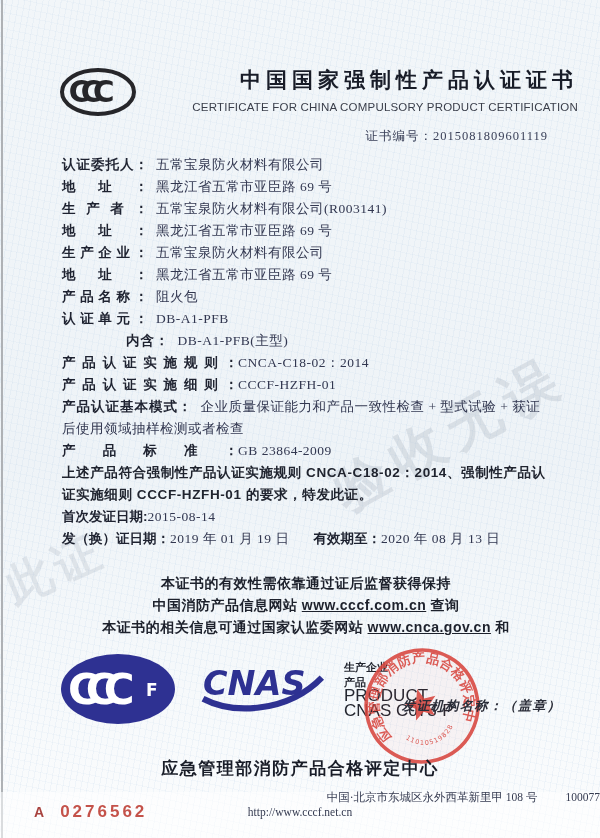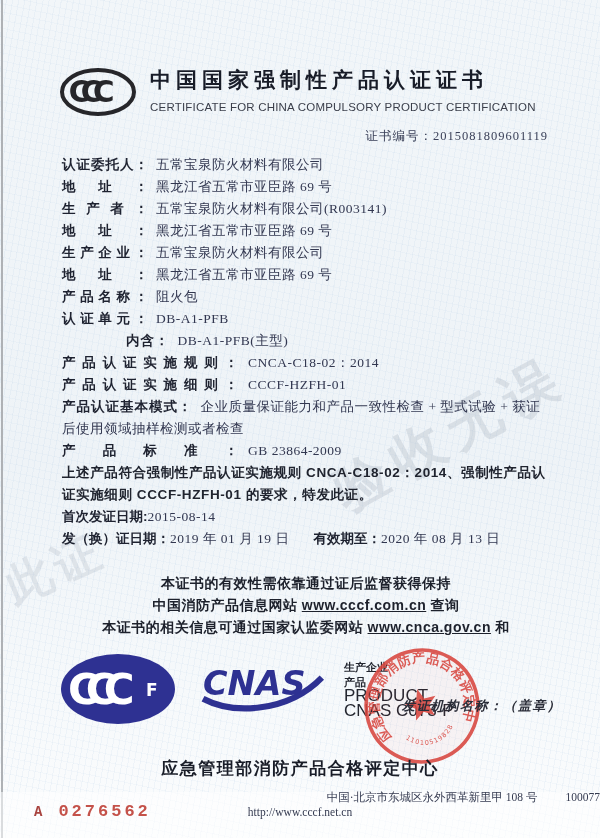--- a/index.html
+++ b/index.html
@@ -11,31 +11,31 @@
       repeating-linear-gradient(100deg, rgba(150,185,220,.10) 0 1px, transparent 1px 6px),
       repeating-linear-gradient(12deg, rgba(150,185,220,.07) 0 1px, transparent 1px 8px);}
   .edge{position:absolute;left:1px;top:0;width:2px;height:100%;background:#aeb1b5;}
   .bottom-strip{position:absolute;left:0;bottom:0;width:100%;height:46px;background:rgba(255,255,255,.55);}
 
   .wm{position:absolute;color:#a9b2bf;pointer-events:none;font-family:"DejaVu Serif",serif;font-weight:700;}
   .wm1{top:398px;left:322px;font-size:54px;letter-spacing:10px;opacity:.30;transform:rotate(-29deg);}
   .wm2{top:538px;left:4px;font-size:46px;letter-spacing:6px;opacity:.26;transform:rotate(-24deg);}
 
   .ccc-top{position:absolute;top:60px;left:58px;width:80px;height:64px;}
-  .titles{position:absolute;top:66px;left:150px;right:22px;text-align:left;}
+  .titles{position:absolute;top:66px;left:150px;right:22px;text-align:right;}
   .title-cn{font-size:21px;font-weight:700;letter-spacing:5px;color:#181c28;}
   .title-en{margin-top:7px;font-size:11.5px;letter-spacing:.2px;color:#3a3e4a;}
   .cert-no{position:absolute;top:128px;right:52px;font-family:"Liberation Serif",serif;
     font-size:12.5px;color:#3a4058;letter-spacing:1px;}
 
   .content{position:absolute;top:154px;left:62px;right:50px;font-size:13.5px;line-height:22px;}
   .row{white-space:normal;}
   .lbl{font-weight:700;color:#1e2230;}
   .lbl5{display:inline-block;width:86px;text-align:justify;text-align-last:justify;margin-right:8px;vertical-align:top;}
-  .lblw{display:inline-block;width:176px;text-align:justify;text-align-last:justify;margin-right:10px;vertical-align:top;}
+  .lblw{display:inline-block;width:176px;text-align:justify;text-align-last:justify;vertical-align:top;}
   .lbln{letter-spacing:1px;margin-right:8px;}
   .val{font-family:"Liberation Serif",serif;color:#323750;letter-spacing:.5px;}
   .indent{margin-left:64px;}
   .statement{margin:0;font-weight:700;color:#20242f;letter-spacing:.6px;}
   .first-issue{}
   .issue-row .gap{margin-left:24px;}
   .notes{margin-top:22px;text-align:center;font-weight:700;font-size:14px;color:#1d212c;letter-spacing:.5px;}
   .notes p{margin:0;line-height:22px;}
   .link{text-decoration:underline;}
 
@@ -49,21 +49,21 @@
   .seal-caption{position:absolute;top:697px;left:402px;font-family:"DejaVu Serif",serif;font-style:italic;
     font-weight:600;font-size:13px;letter-spacing:1.5px;color:#2a2d38;white-space:nowrap;z-index:5;}
 
   .issuer{position:absolute;top:757px;left:0;width:100%;text-align:center;
     font-size:17px;font-weight:700;letter-spacing:1.5px;color:#191d28;}
   .addr{position:absolute;top:790px;left:0;width:100%;text-align:right;
     font-family:"Liberation Serif",serif;font-size:11.5px;color:#343a50;}
   .addr .post{margin-left:28px;}
   .site{position:absolute;top:806px;left:0;width:100%;text-align:center;
     font-family:"Liberation Serif",serif;font-size:11.5px;color:#343a50;}
-  .serial{position:absolute;top:802px;left:34px;font-family:Liberation Mono, monospace;
+  .serial{position:absolute;top:802px;left:34px;font-family:Liberation Sans, sans-serif;
     font-weight:700;font-size:17px;color:#c4524a;letter-spacing:3px;}
   .serial .a{font-size:14px;color:#a8433f;margin-right:16px;letter-spacing:0;}
 </style>
 </head>
 <body>
 
 <div class="page">
   <div class="texture"></div>
   <div class="edge"></div>
   <div class="bottom-strip"></div>

